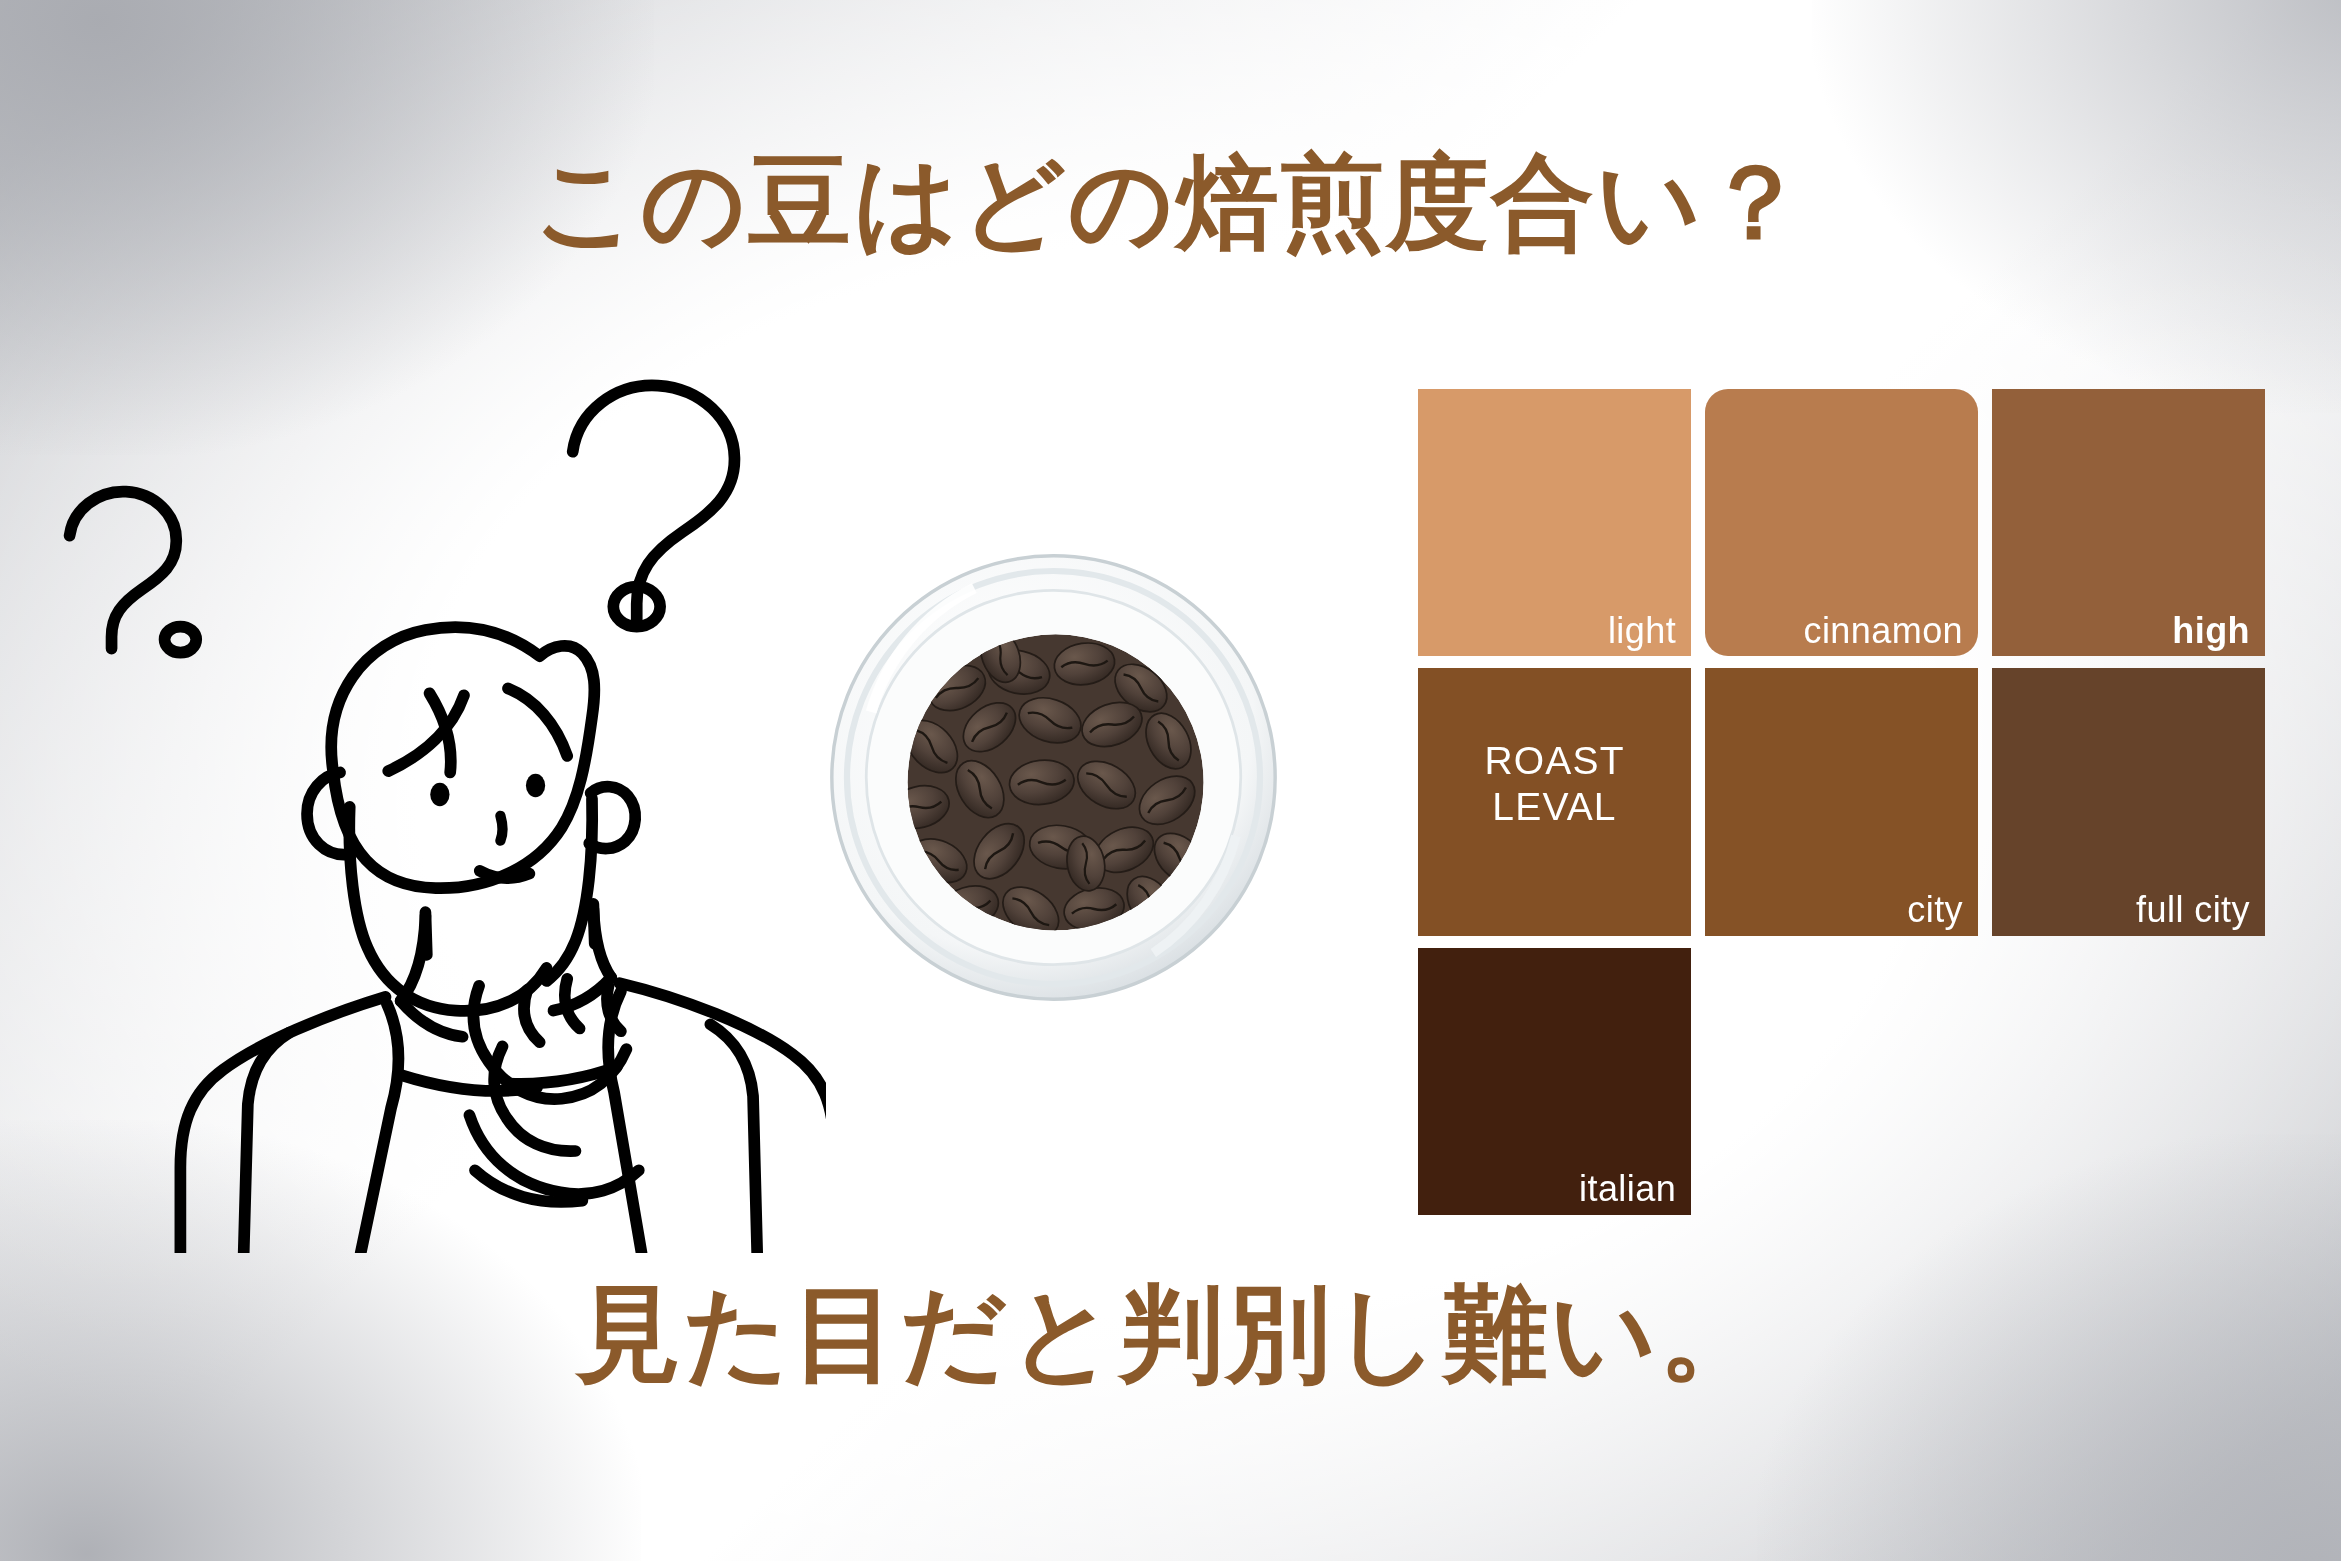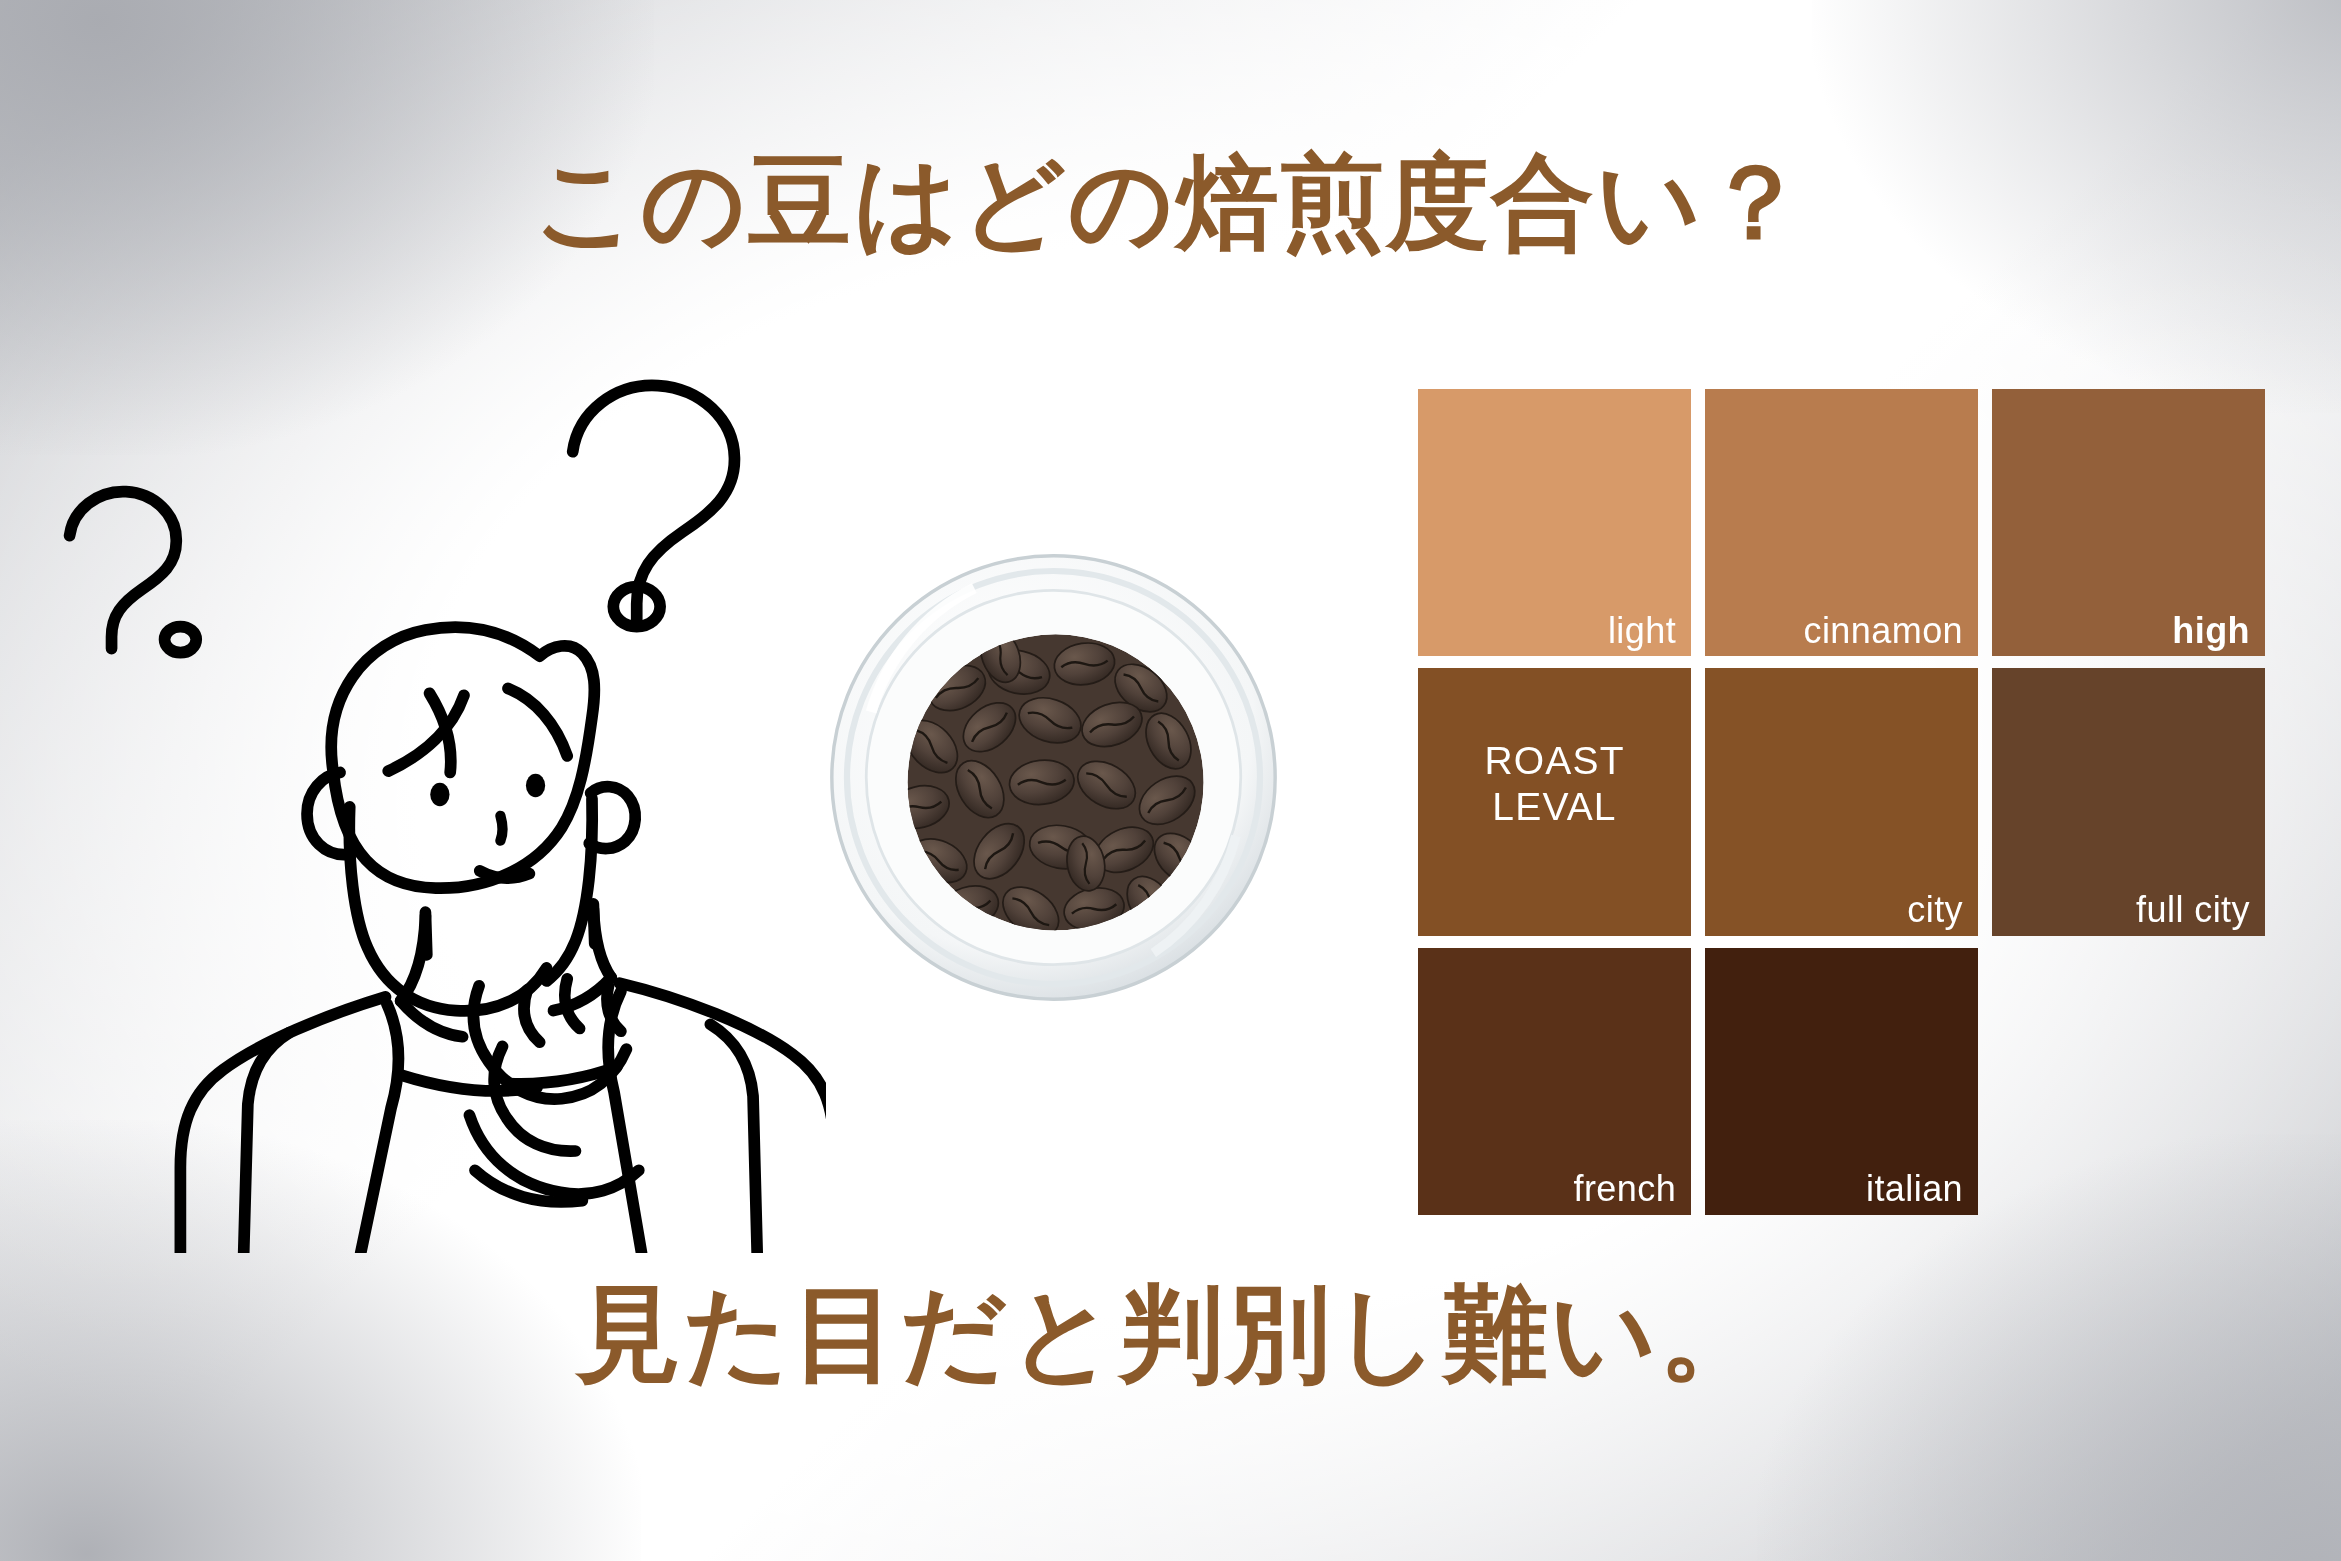--- a/index.html
+++ b/index.html
@@ -329,21 +329,21 @@
     </g>
   </svg>
 </div>
 
 <div id="roast-grid">
 
   <div class="swatch" style="background: rgb(215, 154, 105);">
     <span class="swatch-label" style="color: rgb(255, 255, 255); text-align: right;">light</span>
   </div>
 
-  <div class="swatch" style="background: rgb(184, 124, 78);">
+  <div class="swatch" style="background: rgb(184, 124, 78); border-radius: 23px;">
     <span class="swatch-label" style="color: rgb(255, 255, 255);">cinnamon</span>
   </div>
 
 
   <div class="swatch" style="background: rgb(147, 96, 58);">
     <span class="swatch-label" style="color: rgb(255, 255, 255); font-weight: bold;">high</span>
   </div>
 
   <div class="swatch center-tile" style="background: rgb(131, 80, 37);">
     <div class="center-caption" style="color: rgb(255, 255, 255);">
@@ -353,23 +353,20 @@
   </div>
 
   <div class="swatch" style="background: rgb(133, 82, 38);">
     <span class="swatch-label" style="color: rgb(255, 255, 255);">city</span>
   </div>
 
   <div class="swatch" style="background: rgb(102, 67, 42); padding-left: 13px;">
     <span class="swatch-label" style="color: rgb(255, 255, 255);">full city</span>
   </div>
 
-  <div class="swatch" style="background: rgb(90, 49, 24);">
-    <span class="swatch-label" style="color: rgb(255, 255, 255);">french</span>
-  </div>
 
   <div class="swatch" style="background: rgb(66, 32, 14);">
     <span class="swatch-label" style="color: rgb(255, 255, 255);">italian</span>
   </div>
 
 </div>
 
 <div class="headline" id="title-bottom" style="color: rgb(139, 90, 43);">見た目だと判別し難い。</div>
 
 

